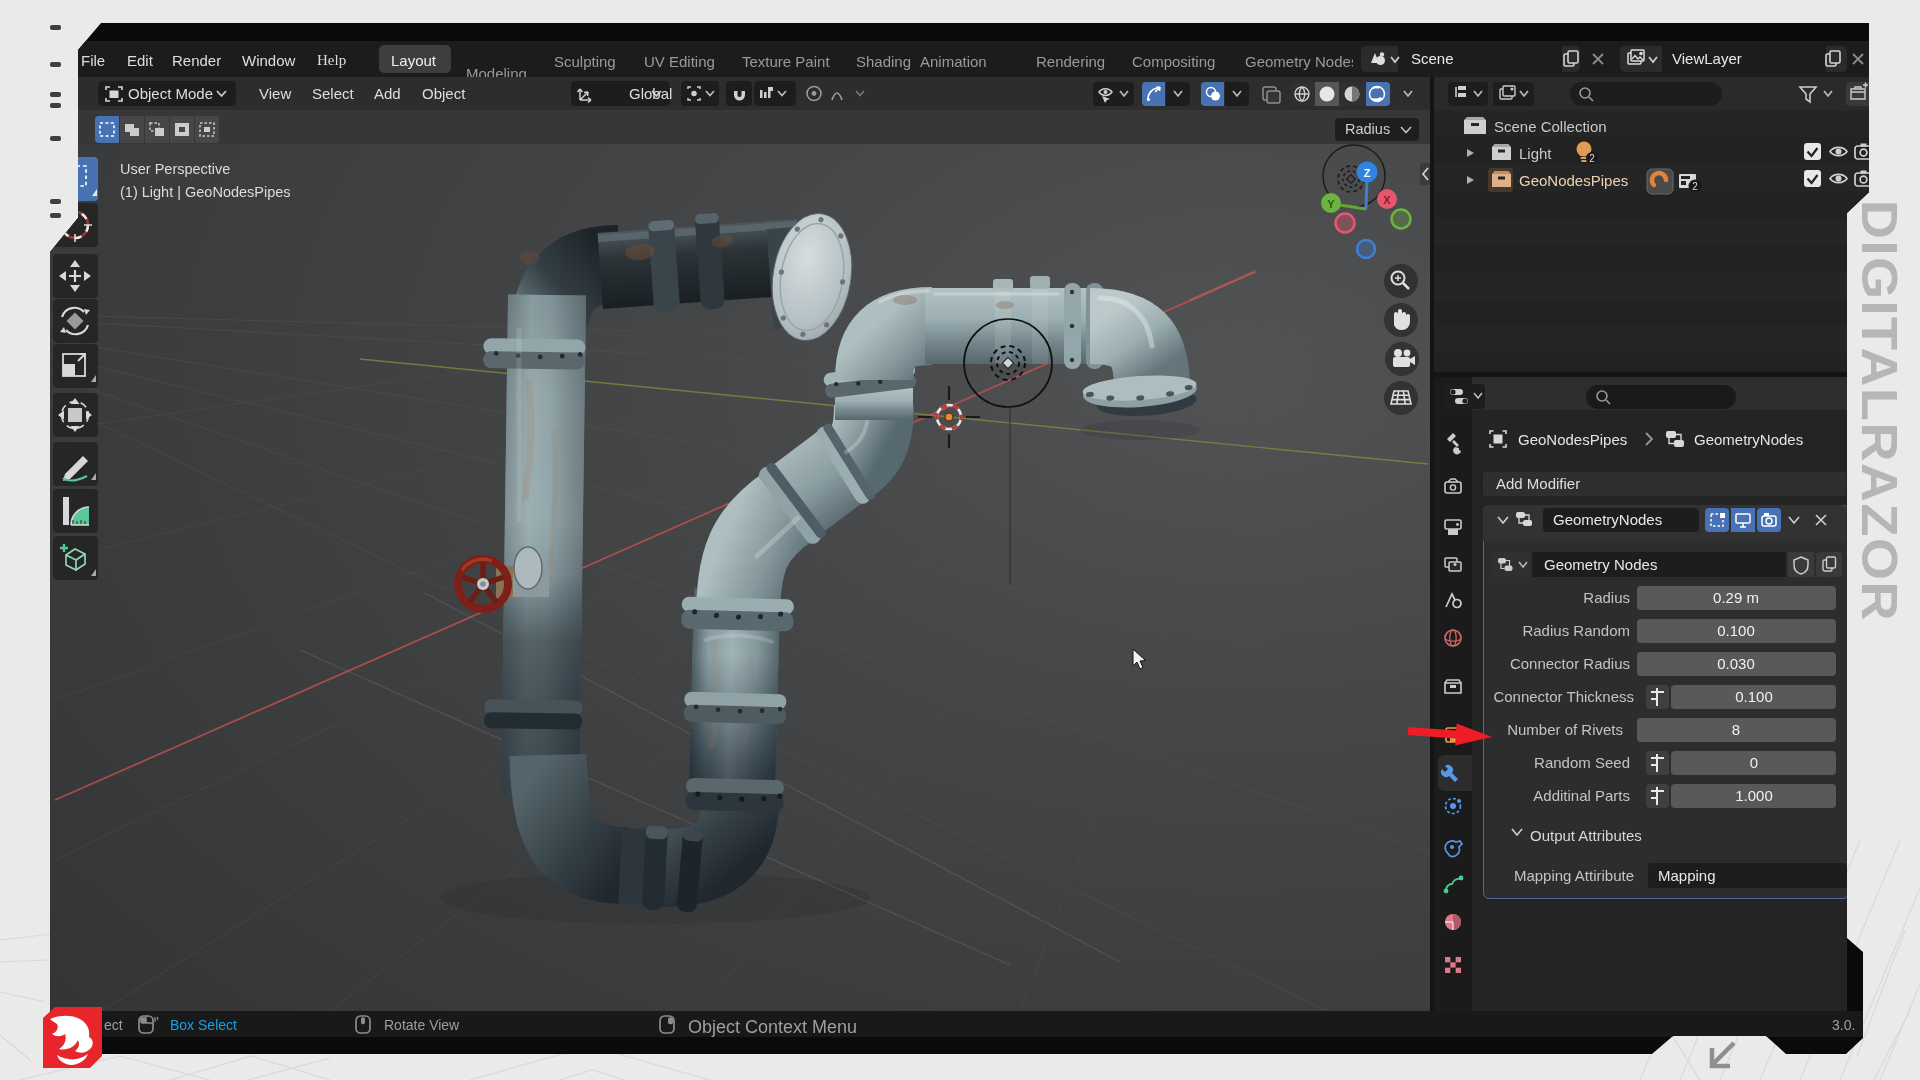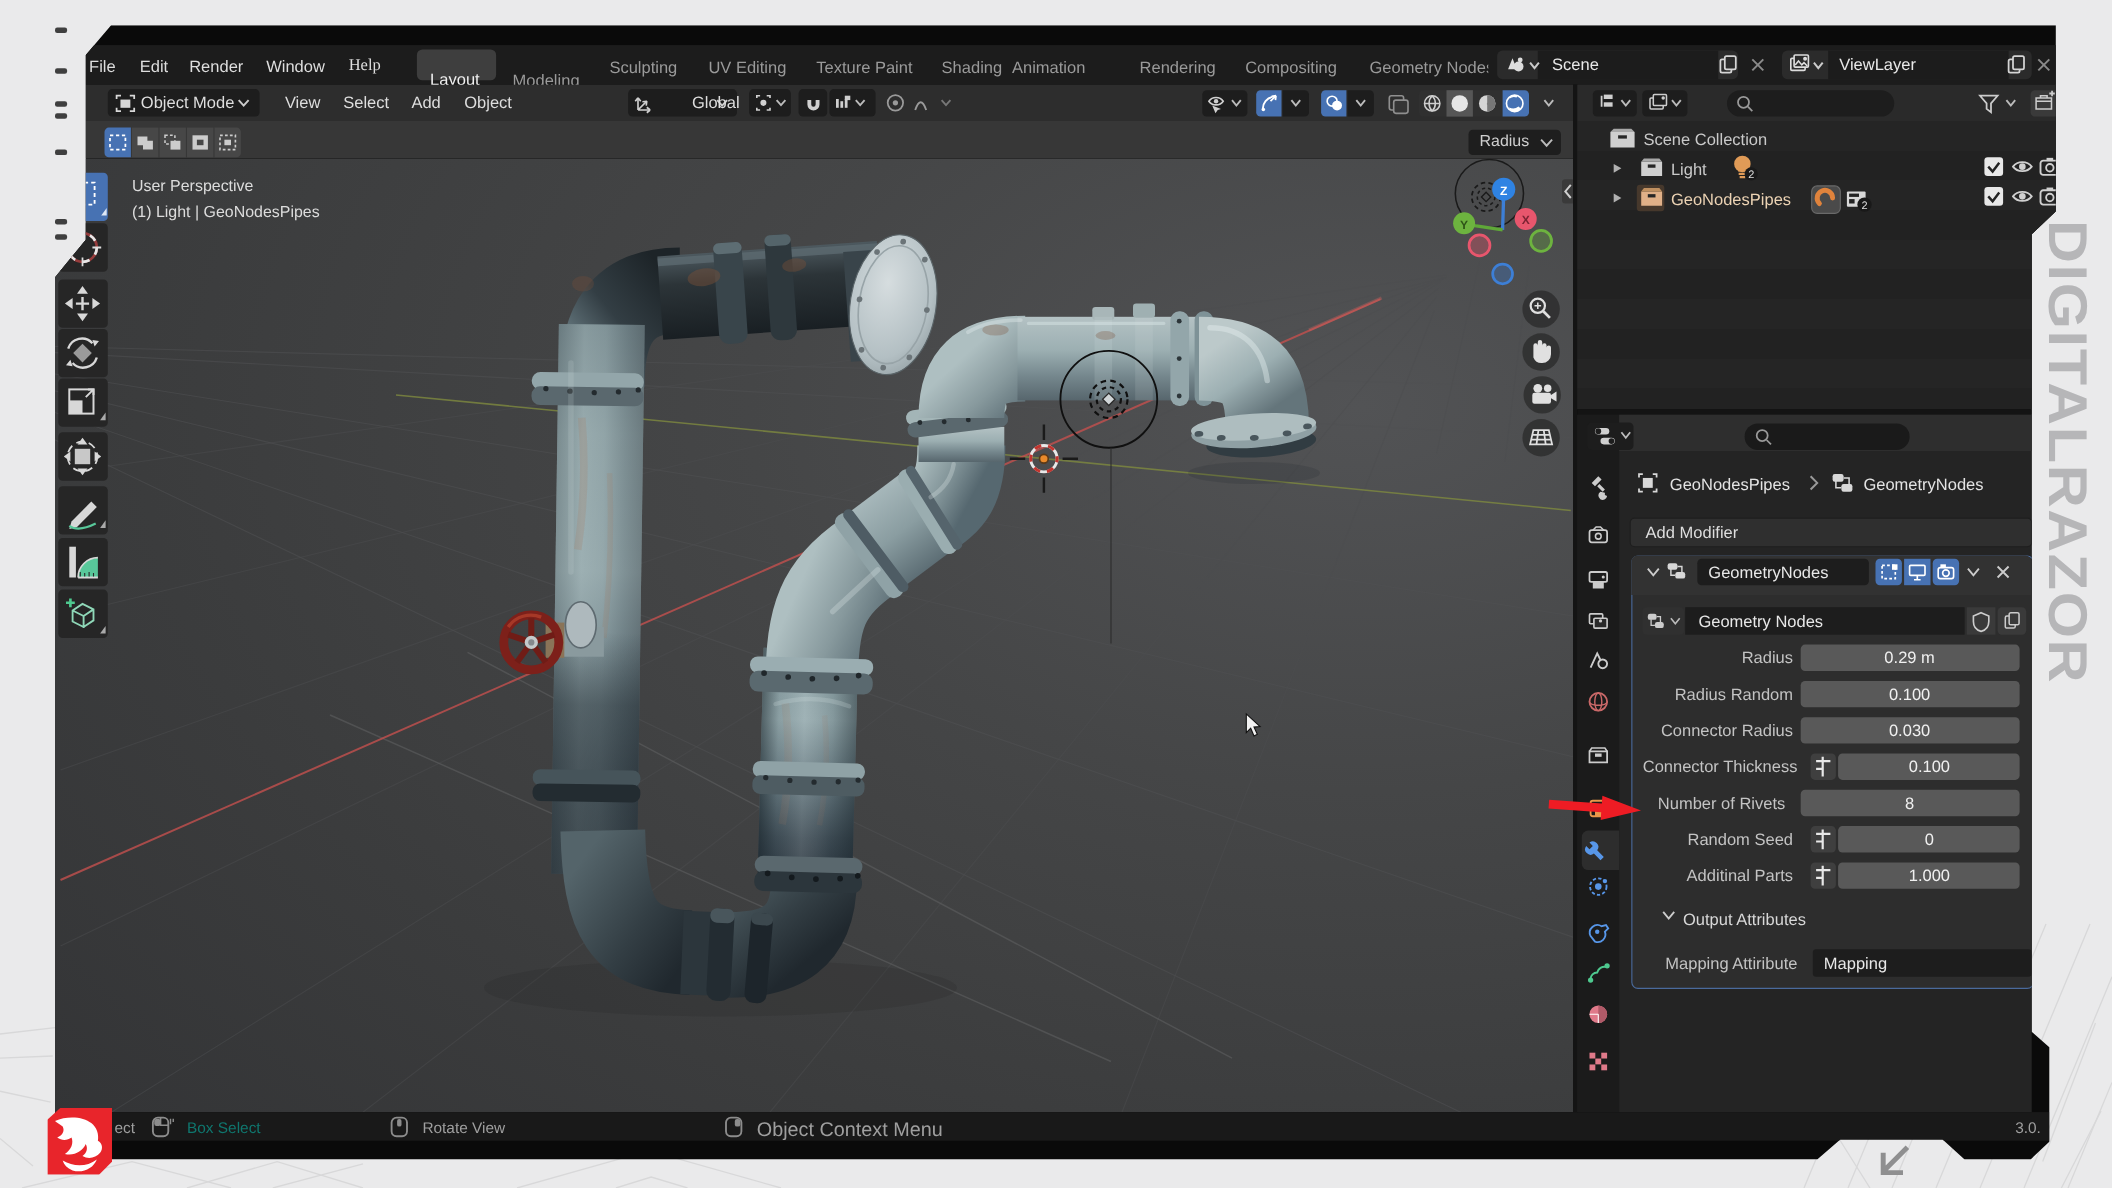--- a/index.html
+++ b/index.html
@@ -44,21 +44,21 @@
 
 <div id="win" class="a">
 
  <div id="menubar" class="a"></div>
  <div class="a mtxt" style="left:81px;top:52px;">File</div>
  <div class="a mtxt" style="left:127px;top:52px;">Edit</div>
  <div class="a mtxt" style="left:172px;top:52px;">Render</div>
  <div class="a mtxt" style="left:242px;top:52px;">Window</div>
  <div class="a mtxt" style="left:317px;top:52px;font-family:Liberation Serif, serif;">Help</div>
  <div class="a" style="left:379px;top:45px;width:72px;height:28px;background:#3e3e3e;border-radius:5px;"></div>
- <div class="a" style="left:391px;top:64px;color:#f0f0f0;font-size:15px;">Layout</div>
+ <div class="a" style="left:391px;top:52px;color:#f0f0f0;font-size:15px;">Layout</div>
  <div class="a tab" style="left:466px;top:53px;margin-top:12px;">Modeling</div>
  <div class="a tab" style="left:554px;top:53px;">Sculpting</div>
  <div class="a tab" style="left:644px;top:53px;">UV Editing</div>
  <div class="a tab" style="left:742px;top:53px;">Texture Paint</div>
  <div class="a tab" style="left:856px;top:53px;">Shading</div>
  <div class="a tab" style="left:920px;top:53px;">Animation</div>
  <div class="a tab" style="left:1036px;top:53px;">Rendering</div>
  <div class="a tab" style="left:1132px;top:53px;">Compositing</div>
  <div class="a tab" style="left:1245px;top:53px;width:108px;overflow:hidden;white-space:nowrap;">Geometry Nodes</div>
 
@@ -668,21 +668,21 @@
  </svg>
 
  <div id="status" class="a"></div>
  <div class="a" style="left:104px;top:1017px;color:#9f9f9f;font-size:14px;">ect</div>
  <svg class="a" style="left:135px;top:1013px" width="28" height="22">
       <rect x="4" y="3" width="14" height="17" rx="4.5" fill="none" stroke="#8c8c8c" stroke-width="1.7"></rect>
       <path d="M11,3 v7 h7" stroke="#8c8c8c" stroke-width="1.4" fill="none"></path>
       <rect x="5.2" y="4.2" width="6" height="6.5" rx="2" fill="#8c8c8c"></rect>
       <path d="M20,4 v5 M22.5,4 v3" stroke="#8c8c8c" stroke-width="1.3"></path>
     </svg>
- <div class="a" style="left:170px;top:1017px;color:#0f766e;font-size:14px;text-align:right;">Box Select</div>
+ <div class="a" style="left:170px;top:1017px;color:#0ea5e9;font-size:14px;text-align:right;">Box Select</div>
  <svg class="a" style="left:352px;top:1013px" width="24" height="22">
       <rect x="4" y="3" width="14" height="17" rx="4.5" fill="none" stroke="#8c8c8c" stroke-width="1.7"></rect>
       <rect x="9" y="4.2" width="4" height="7" rx="1.8" fill="#8c8c8c"></rect>
     </svg>
  <div class="a" style="left:384px;top:1017px;color:#9f9f9f;font-size:14px;">Rotate View</div>
  <svg class="a" style="left:656px;top:1013px" width="24" height="22">
       <rect x="4" y="3" width="14" height="17" rx="4.5" fill="none" stroke="#8c8c8c" stroke-width="1.7"></rect>
       <rect x="12" y="4.2" width="5" height="7" rx="2" fill="#8c8c8c"></rect>
     </svg>
  <div class="a" style="left:688px;top:1017px;color:#9f9f9f;font-size:18px;">Object Context Menu</div>

